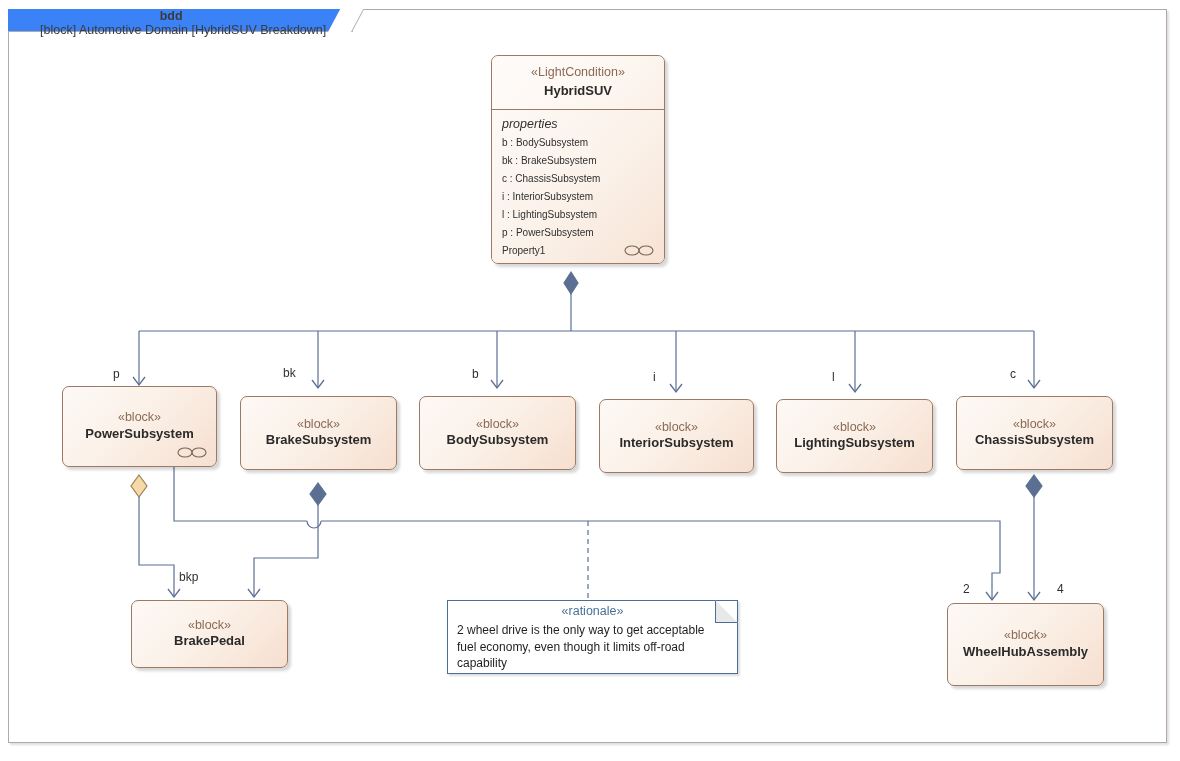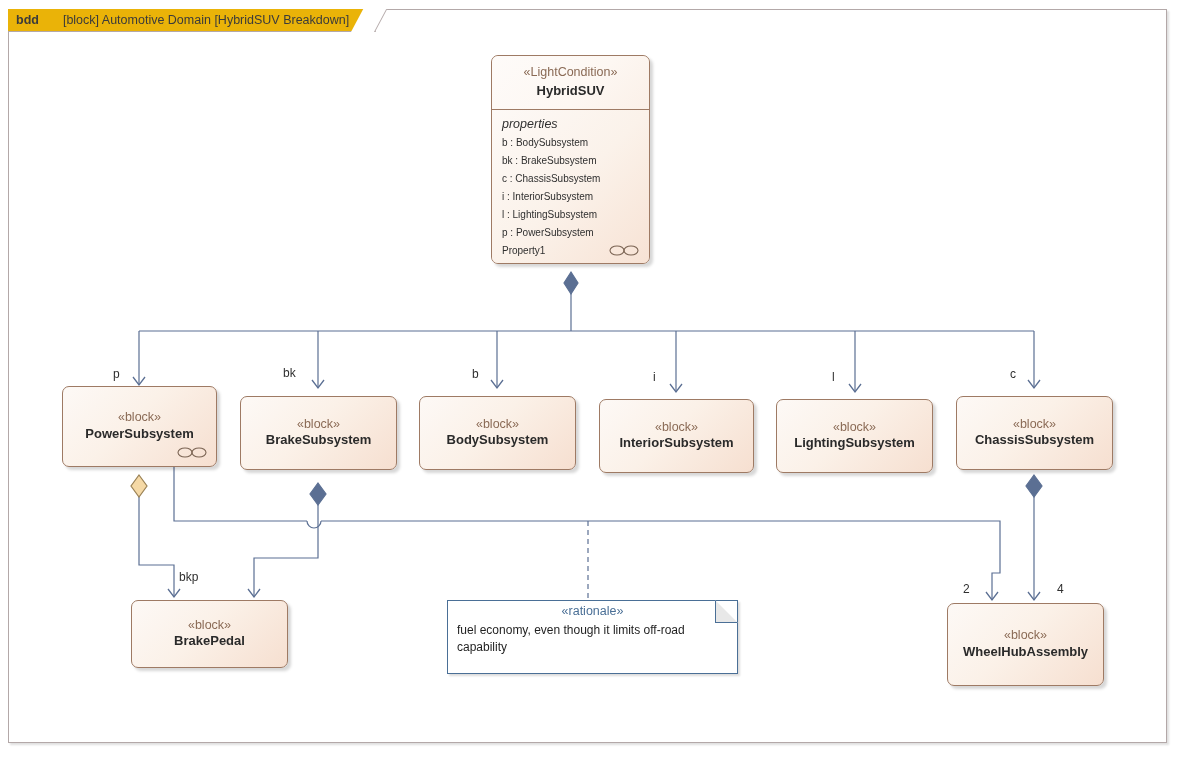--- a/index.html
+++ b/index.html
@@ -30,27 +30,28 @@
   }
   #frame-tab {
     position: absolute;
     left: 8px;
     top: 9px;
     height: 23px;
     box-sizing: border-box;
     border: 1px solid #b3a8a8;
     border-top: none;
     border-left: none;
-    background: #eab308;
+    background: #3b82f6;
     padding: 0 26px 0 8px;
     display: flex;
     align-items: center;
     font-size: 12.5px;
     color: #3b3b3b;
     white-space: nowrap;
+    flex-direction: column;
   }
   #frame-tab-clip {
     position: absolute;
     right: 0;
     top: 0;
     width: 24px;
     height: 23px;
     background: #ffffff;
     border-right: 1px solid #b3a8a8;
     box-sizing: border-box;
@@ -230,21 +231,21 @@
       <path d="M307,521 A7,7 0 0 0 321,521"></path>
       <path d="M321,521 L1000,521 L1000,573 L992,573 L992,600" marker-end="url(#openArrow)"></path>
 
       <path d="M1034,497 L1034,600" marker-end="url(#openArrow)"></path>
       <polygon points="1034,475 1042,486 1034,497 1026,486" fill="#5b6f93" stroke="#5b6f93"></polygon>
 
       <path d="M588,521 L588,601" stroke-dasharray="5,4"></path>
     </g>
   </svg>
 
-  <div class="block" id="blk-hybridsuv" style="left:491px; top:55px; width:159px; height:209px;">
+  <div class="block" id="blk-hybridsuv" style="left:491px; top:55px; width:174px; height:209px;">
     <div class="hdr-compartment">
       <div class="stereo">«LightCondition»</div>
       <div class="bname">HybridSUV</div>
     </div>
     <div class="props-compartment">
       <div class="props-title">properties</div>
       <div class="prop-row">
         <span>b : BodySubsystem</span>
       </div>
       <div class="prop-row">
@@ -314,20 +315,21 @@
 
   <div class="block" style="left:947px; top:603px; width:157px; height:83px;">
     <div class="stereo">«block»</div>
     <div class="bname">WheelHubAssembly</div>
   </div>
 
   <div id="note-rationale" style="left:447px; top:600px; width:291px; height:74px;">
     <div id="note-fold"></div>
     <div class="note-stereo">«rationale»</div>
     <div class="note-body">
+      <div>2 wheel drive is the only way to get acceptable</div>
       <div>fuel economy, even though it limits off-road</div>
       <div>capability</div>
     </div>
   </div>
 
   <div class="elabel" style="left:113px; top:367px;">p</div>
   <div class="elabel" style="left:283px; top:366px;">bk</div>
   <div class="elabel" style="left:472px; top:367px;">b</div>
   <div class="elabel" style="left:653px; top:370px;">i</div>
   <div class="elabel" style="left:832px; top:370px;">l</div>

